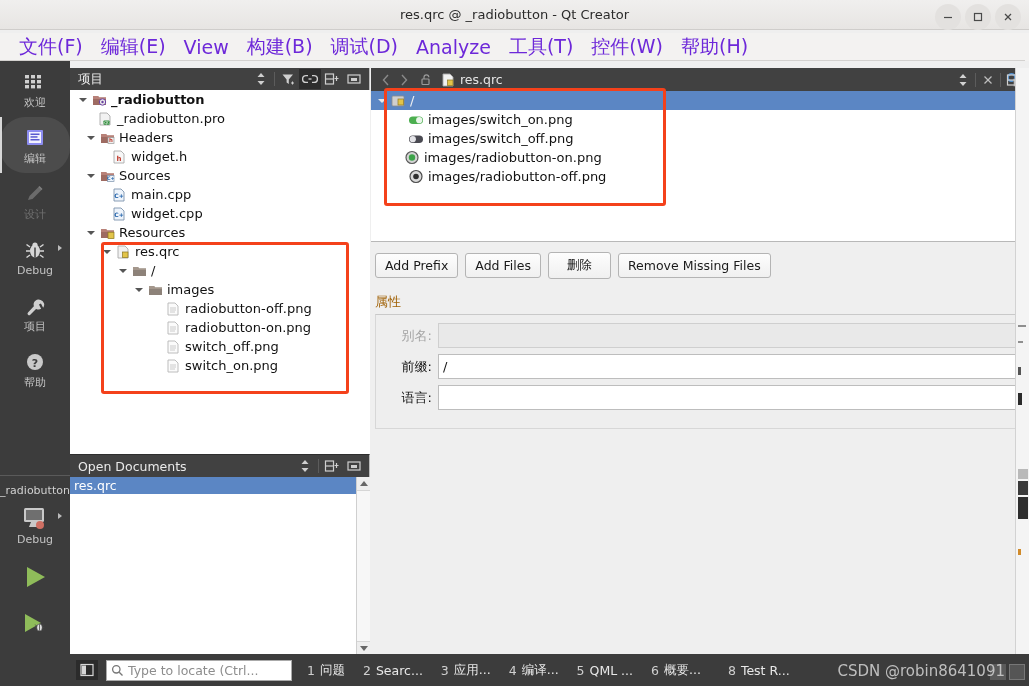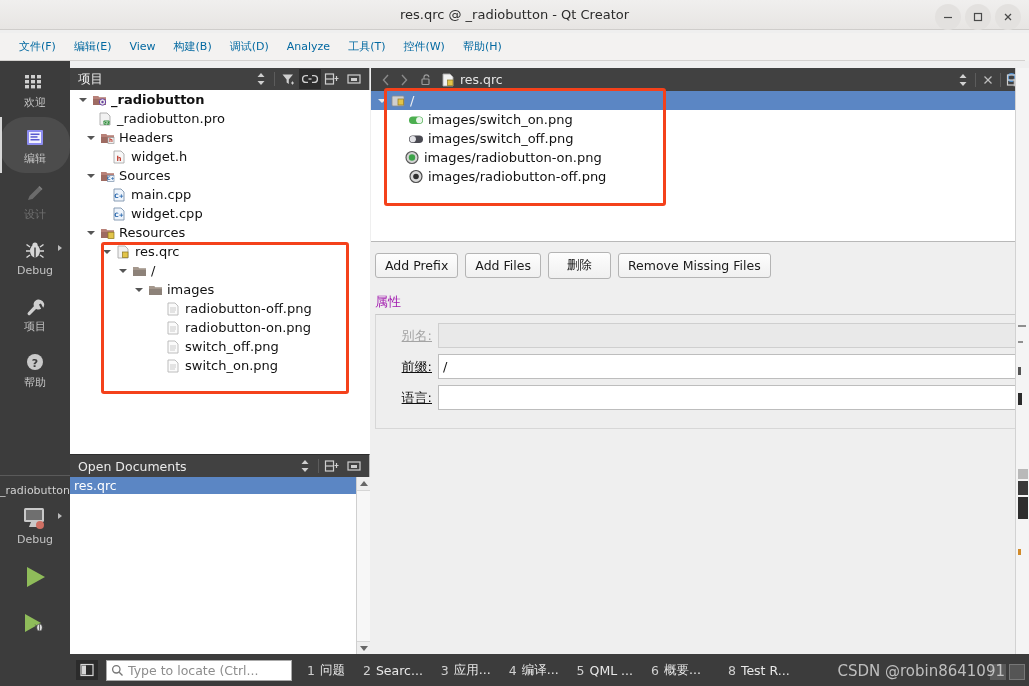--- a/index.html
+++ b/index.html
@@ -33,21 +33,21 @@
   .winbtn svg { display:block; }
 
   
   .menubar {
     position: absolute; left: 0; top: 33px; width: 1029px; height: 28px;
     background: #f3f2f1;
     border-bottom: 1px solid #d3d1cf;
     display: flex; align-items: center; padding-left: 10px;
   }
   .menuitem {
-    padding: 3px 9px; font-size: 11px; color: #0369a1; white-space: nowrap;
+    padding: 3px 9px; font-size: 19px; color: #6d28d9; white-space: nowrap;
   }
 
   
   .modebar {
     position: absolute; left: 0; top: 61px; width: 70px; height: 625px;
     background: #3c3c3c;
   }
   .modeitem {
     width: 70px; height: 56px; display: flex; flex-direction: column;
     align-items: center; justify-content: center; gap: 1px;
@@ -156,28 +156,28 @@
   }
   .qbtn {
     background: linear-gradient(#fdfdfd,#f0f0f0);
     border: 1px solid #b4b4b4; border-radius: 3px;
     padding: 4px 9px; font-size: 12.5px; color: #1a1a1a;
     min-height: 25px; display: flex; align-items: center;
   }
   .qbtn.wide { padding: 4px 18px; }
 
   .propsect { margin-top: 14px; padding-left: 4px; }
-  .propsect .ptitle { font-size: 13px; color: #a21caf; }
+  .propsect .ptitle { font-size: 13px; color: #a16207; }
   .propbox {
     margin-top: 3px; border: 1px solid #d7d7d7; border-top: 1px solid #c9c9c9;
     background: #eeeeee; padding: 8px 8px 8px 10px;
   }
   .frow { display: flex; align-items: center; height: 25px; margin-bottom: 6px; }
   .frow:last-child { margin-bottom: 10px; }
-  .flabel { width: 52px; text-align: right; font-size: 13px; color: #111; padding-right: 6px; text-decoration: underline; }
+  .flabel { width: 52px; text-align: right; font-size: 13px; color: #111; padding-right: 6px; }
   .flabel.dis { color: #a4a4a4; }
   .finput {
     flex: 1 1 auto; height: 25px; border: 1px solid #bdbdbd; background: #fff;
     font-size: 13px; color: #111; padding: 0 4px; display: flex; align-items: center;
   }
   .finput.dis { background: #e9e9e9; border-color: #cfcfcf; }
 
   
   .minimap {
     position: absolute; right: 0; top: 68px; width: 14px; height: 586px;

